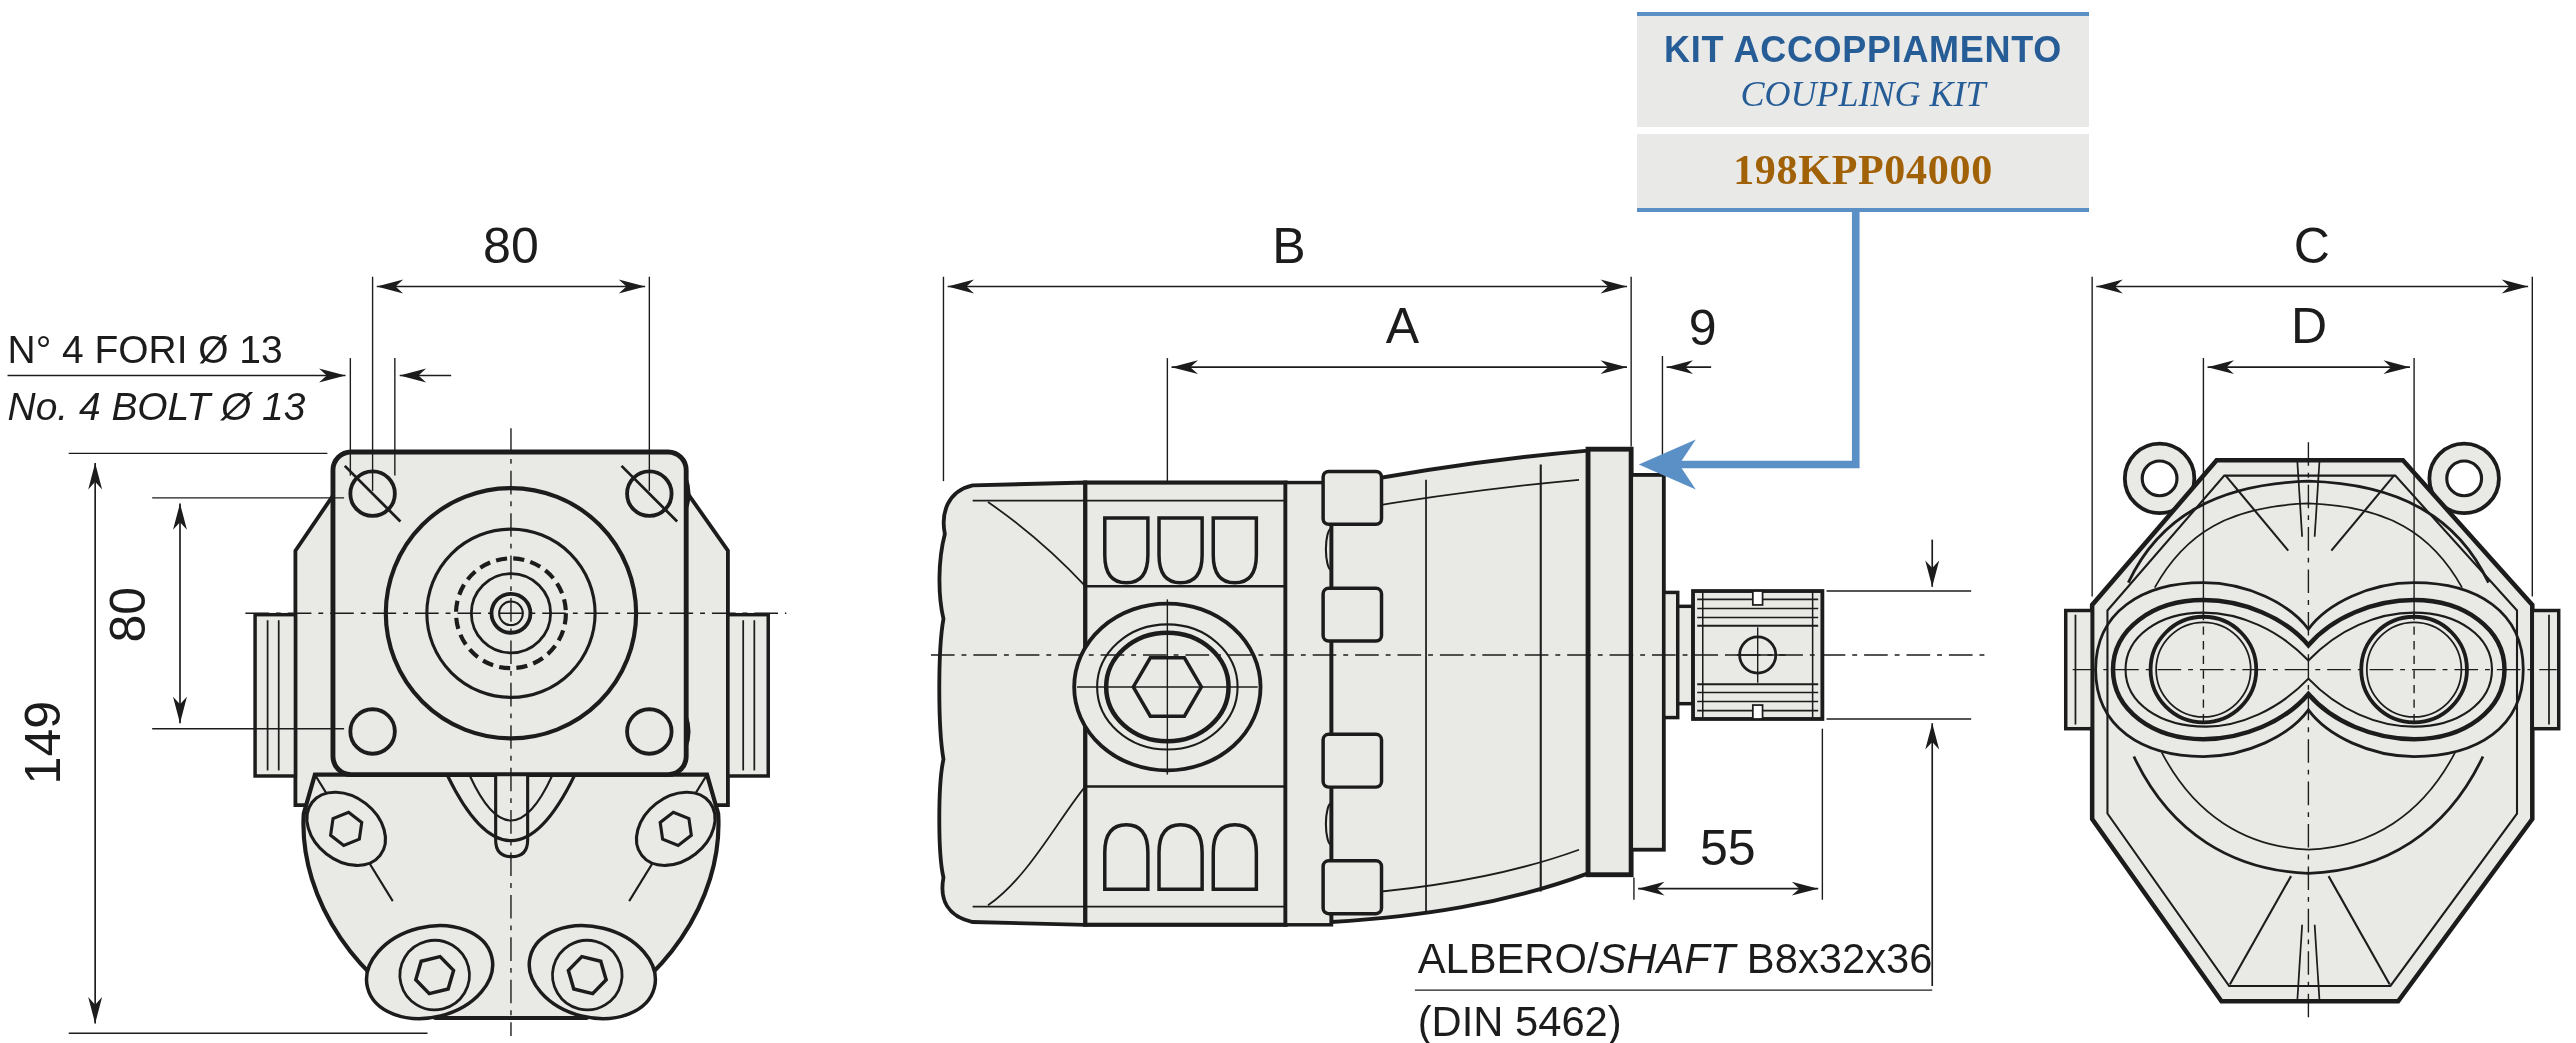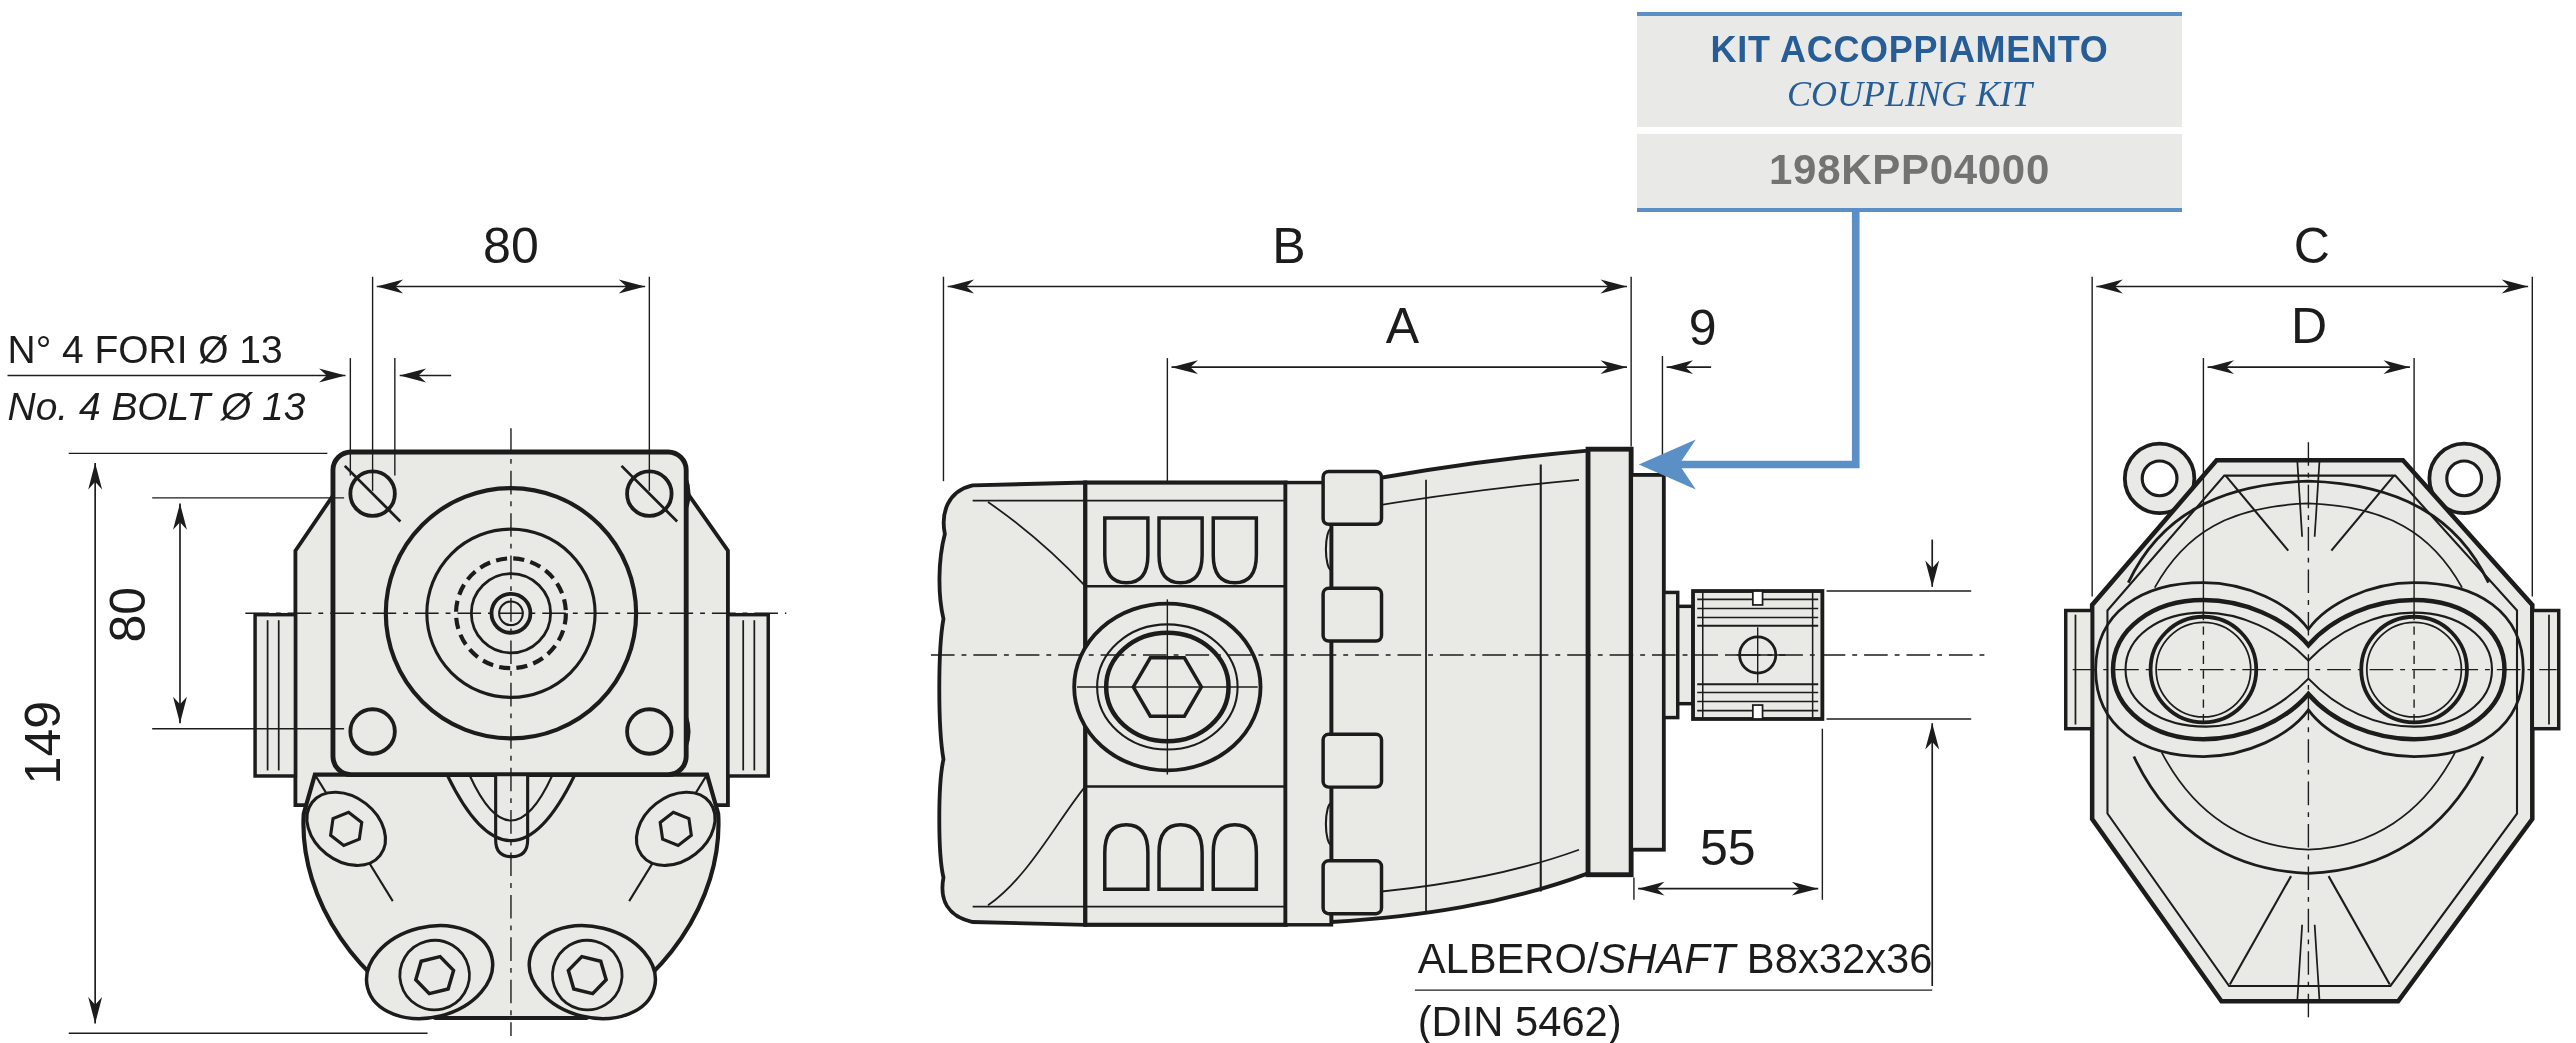--- a/index.html
+++ b/index.html
@@ -17,28 +17,28 @@
   .cd {fill:none;stroke:#1c1c1c;stroke-width:2;stroke-dasharray:12 9;}
 
   
   .t      {font-family:"Liberation Sans",sans-serif;font-size:72px;fill:#1c1c1c;}
   .mid    {text-anchor:middle;}
   .t-note {font-family:"Liberation Sans",sans-serif;font-size:56px;fill:#1c1c1c;}
   .t-shaft{font-family:"Liberation Sans",sans-serif;font-size:60px;fill:#1c1c1c;}
   .it     {font-style:italic;}
 
   
-  .callout{position:absolute;left:1637px;top:12px;width:545px;box-sizing:border-box;
+  .callout{position:absolute;left:1637px;top:12px;width:452px;box-sizing:border-box;
            background:#e9e9e7;border-top:4.9px solid #5b90c6;border-bottom:4.9px solid #5b90c6;
            text-align:center;}
   .callout-title{padding:11px 5.6px 9.7px 5.6px;color:#275d97;}
   .callout-title .l1{font-size:36px;font-weight:600;letter-spacing:0.7px;line-height:45px;}
   .callout-title .l2{font-size:36px;font-style:italic;font-weight:500;line-height:45px;font-family:Liberation Serif, serif;}
   .callout-divider{height:7px;background:#ffffff;}
-  .callout-part{padding:12px 0 14.6px 0;font-size:42px;font-weight:700;color:#737373;letter-spacing:0.7px;}
+  .callout-part{padding:12px 0 14.6px 0;font-size:42px;font-weight:700;color:#a16207;letter-spacing:0.7px;font-family:Liberation Serif, serif;}
 </style>
 </head>
 <body>
 
 <div class="stage">
 
 <svg width="2576" height="1043" viewBox="0 0 3703 1500">
   <defs>
     <marker id="arr" markerUnits="userSpaceOnUse" markerWidth="46" markerHeight="28" refX="42" refY="14" orient="auto-start-reverse">
       <path d="M42,14 L4,4 L15,14 L4,24 Z" fill="#1c1c1c"></path>

